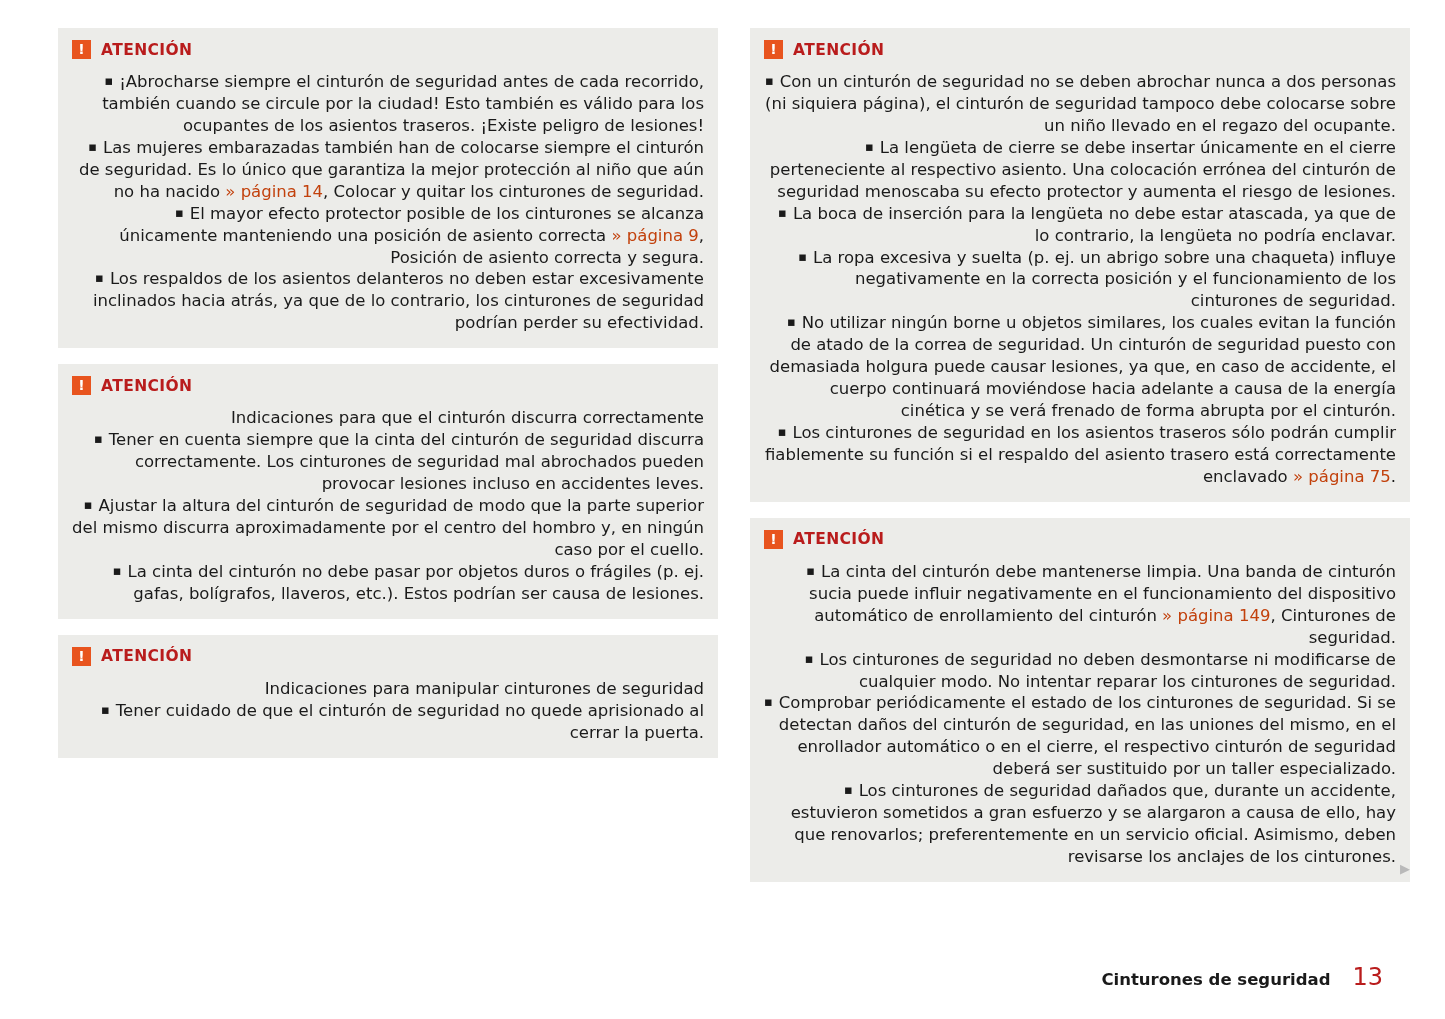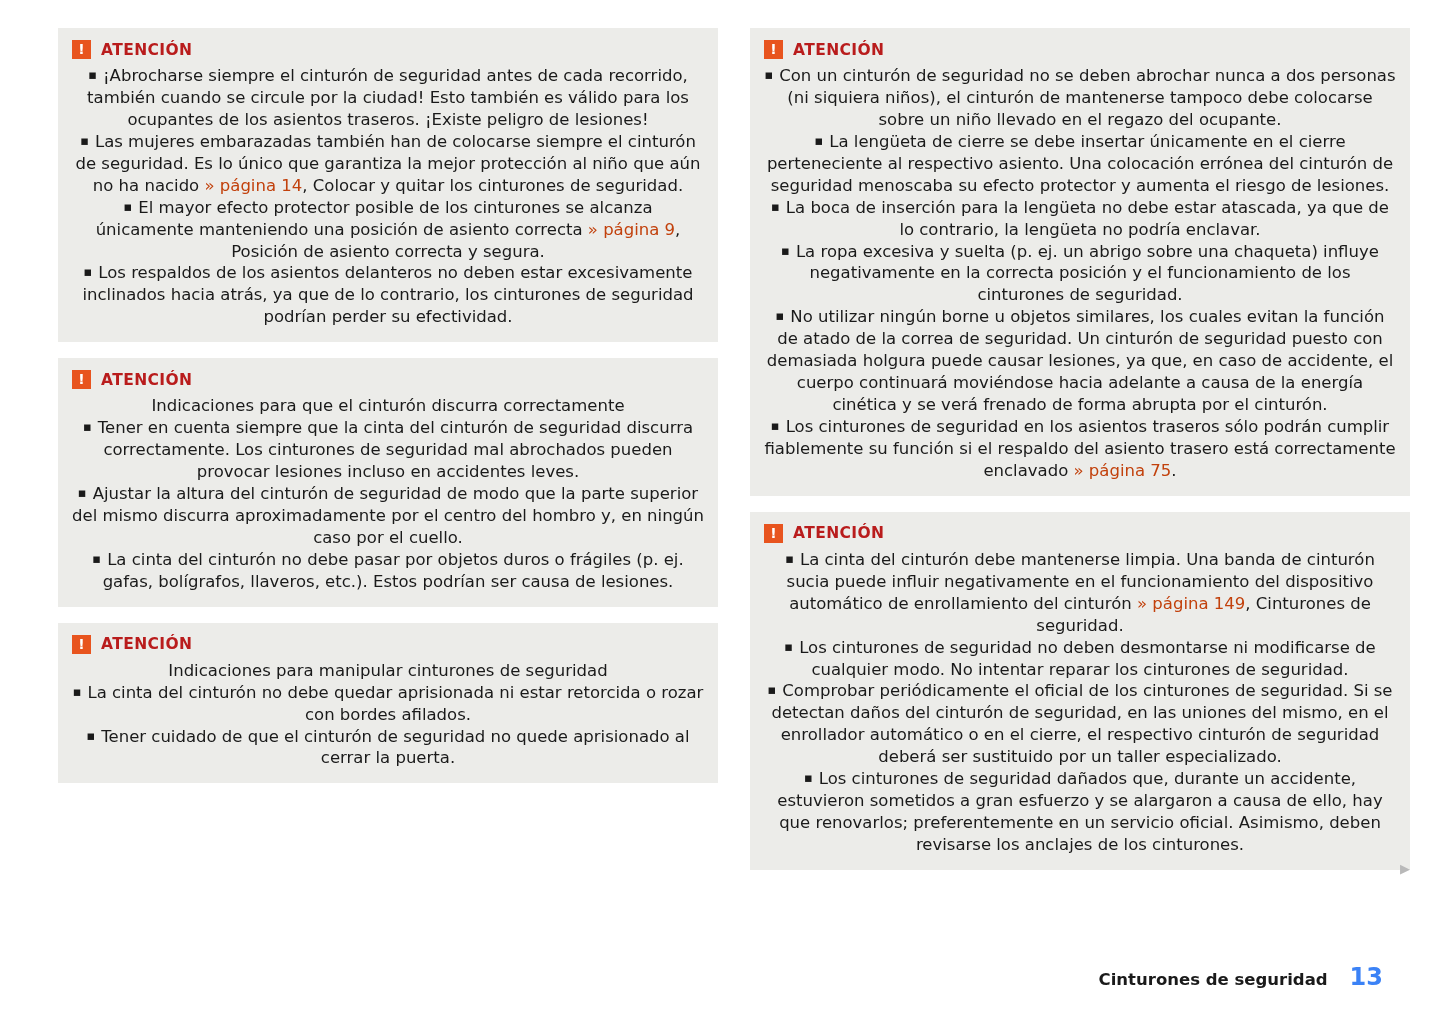--- a/index.html
+++ b/index.html
@@ -57,22 +57,22 @@
     font-size: 15.5px;
     letter-spacing: 0.4px;
     color: #b91c1c;
   }
   .note-body {
     font-size: 16.5px;
     line-height: 1.33;
     color: #1a1a1a;
   }
   .para {
-    margin: 0 0 0 0;
-    text-align: center;
+    margin: 12px 0 0 0;
+    text-align: right;
   }
   .para + .para { margin-top: 0px; }
   .bullet::before {
     content: "\25AA";
     color: #1a1a1a;
     font-size: 13px;
     margin-right: 6px;
     position: relative;
     top: -2px;
   }
@@ -89,22 +89,22 @@
     align-items: baseline;
     gap: 22px;
   }
   .footer-title {
     font-size: 16.5px;
     font-weight: bold;
     color: #1a1a1a;
   }
   .footer-page {
     font-size: 24px;
-    font-weight: bold;
-    color: #3b82f6;
+    font-weight: normal;
+    color: #b91c1c;
   }
   .edge-marker {
     position: absolute;
     right: 35px;
     top: 862px;
     color: #b9b9b9;
     font-size: 13px;
     line-height: 1;
   }
 </style>
@@ -138,49 +138,48 @@
           <p class="para bullet"><span>La cinta del cinturón no debe pasar por objetos duros o frágiles (p. ej. gafas, bolígrafos, llaveros, etc.). Estos podrían ser causa de lesiones.</span></p>
         </div>
       </div>
       <div class="note-box">
         <div class="note-head">
           <span class="warn-icon">!</span>
           <span class="note-title">ATENCIÓN</span>
         </div>
         <div class="note-body">
           <p class="para"><span>Indicaciones para manipular cinturones de seguridad</span></p>
-          <p class="para bullet"><span>La cinta del cinturón no debe quedar aprisionada ni estar retorcida o rozar con bordes afilados.</span></p>
           <p class="para bullet"><span>Tener cuidado de que el cinturón de seguridad no quede aprisionado al cerrar la puerta.</span></p>
         </div>
       </div>
     </div>
   <div class="col col-right">
       <div class="note-box">
         <div class="note-head">
           <span class="warn-icon">!</span>
           <span class="note-title">ATENCIÓN</span>
         </div>
         <div class="note-body">
-          <p class="para bullet"><span>Con un cinturón de seguridad no se deben abrochar nunca a dos personas (ni siquiera niños), el cinturón de mantenerse tampoco debe colocarse sobre un niño llevado en el regazo del ocupante.</span></p>
+          <p class="para bullet"><span>Con un cinturón de seguridad no se deben abrochar nunca a dos personas (ni siquiera página), el cinturón de seguridad tampoco debe colocarse sobre un niño llevado en el regazo del ocupante.</span></p>
           <p class="para bullet"><span>La lengüeta de cierre se debe insertar únicamente en el cierre perteneciente al respectivo asiento. Una colocación errónea del cinturón de seguridad menoscaba su efecto protector y aumenta el riesgo de lesiones.</span></p>
           <p class="para bullet"><span>La boca de inserción para la lengüeta no debe estar atascada, ya que de lo contrario, la lengüeta no podría enclavar.</span></p>
           <p class="para bullet"><span>La ropa excesiva y suelta (p. ej. un abrigo sobre una chaqueta) influye negativamente en la correcta posición y el funcionamiento de los cinturones de seguridad.</span></p>
           <p class="para bullet"><span>No utilizar ningún borne u objetos similares, los cuales evitan la función de atado de la correa de seguridad. Un cinturón de seguridad puesto con demasiada holgura puede causar lesiones, ya que, en caso de accidente, el cuerpo continuará moviéndose hacia adelante a causa de la energía cinética y se verá frenado de forma abrupta por el cinturón.</span></p>
           <p class="para bullet"><span>Los cinturones de seguridad en los asientos traseros sólo podrán cumplir fiablemente su función si el respaldo del asiento trasero está correctamente enclavado </span><span class="ref">» página 75</span><span>.</span></p>
         </div>
       </div>
       <div class="note-box">
         <div class="note-head">
           <span class="warn-icon">!</span>
           <span class="note-title">ATENCIÓN</span>
         </div>
         <div class="note-body">
           <p class="para bullet"><span>La cinta del cinturón debe mantenerse limpia. Una banda de cinturón sucia puede influir negativamente en el funcionamiento del dispositivo automático de enrollamiento del cinturón </span><span class="ref">» página 149</span><span>, </span><span class="ital">Cinturones de seguridad</span><span>.</span></p>
           <p class="para bullet"><span>Los cinturones de seguridad no deben desmontarse ni modificarse de cualquier modo. No intentar reparar los cinturones de seguridad.</span></p>
-          <p class="para bullet"><span>Comprobar periódicamente el oficial de los cinturones de seguridad. Si se detectan daños del cinturón de seguridad, en las uniones del mismo, en el enrollador automático o en el cierre, el respectivo cinturón de seguridad deberá ser sustituido por un taller especializado.</span></p>
+          <p class="para bullet"><span>Comprobar periódicamente el estado de los cinturones de seguridad. Si se detectan daños del cinturón de seguridad, en las uniones del mismo, en el enrollador automático o en el cierre, el respectivo cinturón de seguridad deberá ser sustituido por un taller especializado.</span></p>
           <p class="para bullet"><span>Los cinturones de seguridad dañados que, durante un accidente, estuvieron sometidos a gran esfuerzo y se alargaron a causa de ello, hay que renovarlos; preferentemente en un servicio oficial. Asimismo, deben revisarse los anclajes de los cinturones.</span></p>
         </div>
       </div>
     </div>
 
   <div class="edge-marker">▶</div>
 
   <div class="footer">
     <div class="footer-title">Cinturones de seguridad</div>
     <div class="footer-page">13</div>

